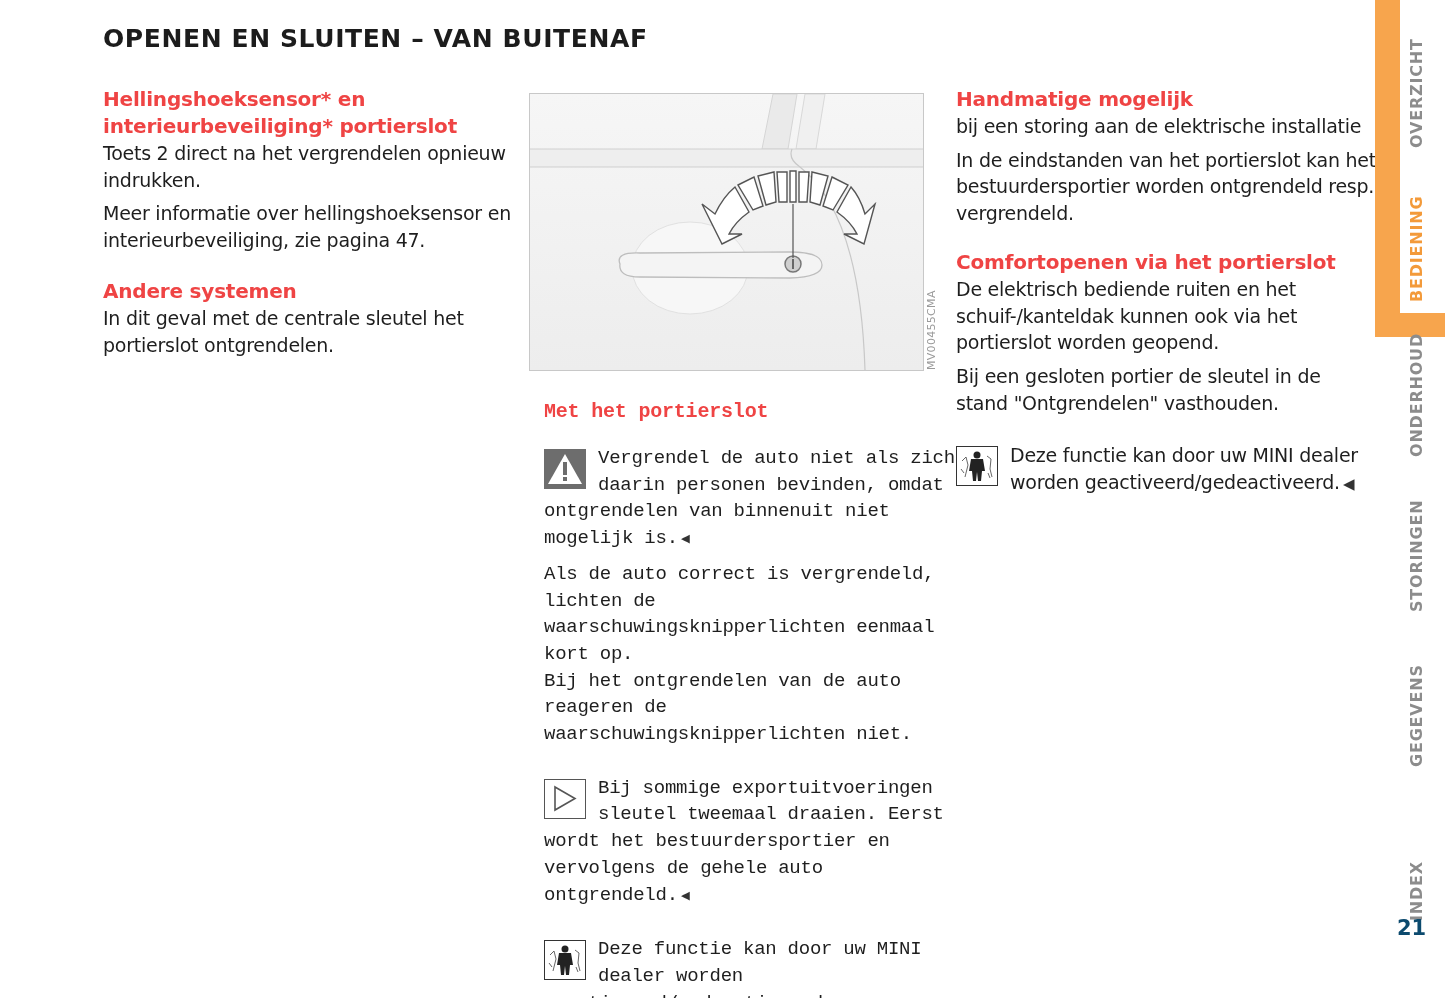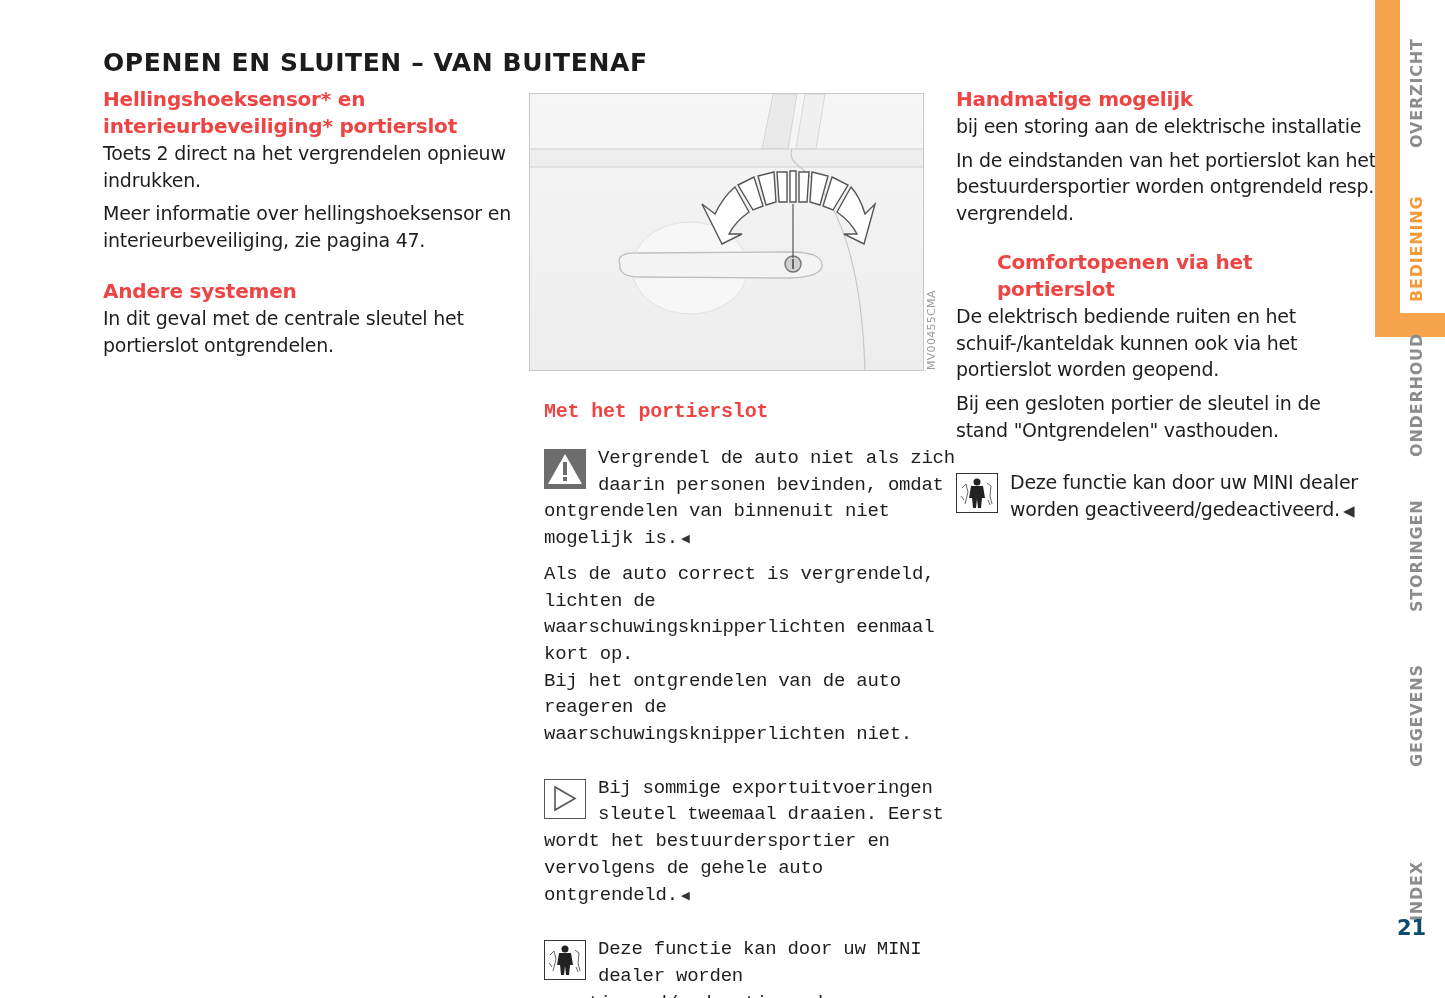--- a/index.html
+++ b/index.html
@@ -5,21 +5,20 @@
   html, body { margin:0; padding:0; }
   body {
     width:1445px; height:998px; position:relative; overflow:hidden;
     background:#ffffff; color:#1e1e1e;
     font-family:"DejaVu Sans", sans-serif;
   }
   .page-title {
     position:absolute; left:103px; top:24px;
     font-size:25px; font-weight:bold; letter-spacing:0.6px; color:#1c1c1c;
     white-space:nowrap;
-    margin-top:24px;
   }
   .col { position:absolute; top:86px; }
   .col1 { left:103px; width:420px; }
   .col2 { left:544px; width:420px;font-family:Liberation Mono, monospace; }
   .col3 { left:956px; width:420px; }
   h2 {
     font-size:20px; font-weight:bold; margin:0; line-height:27px; color:#ef4444;
     letter-spacing:-0.2px;
   }
   p {
@@ -161,21 +160,21 @@
     </span>
     <p><span>Deze functie kan door uw MINI dealer worden geactiveerd/gedeactiveerd.</span><span class="endmark">◀</span></p>
   </div>
 </div>
 
 <div class="col col3">
   <h2>Handmatige mogelijk</h2>
   <p>bij een storing aan de elektrische installatie</p>
   <p>In de eindstanden van het portierslot kan het bestuurdersportier worden ontgrendeld resp. vergrendeld.</p>
 
-  <h2 class="gap-h" style="margin-top:22px;margin-left:41px;">Comfortopenen via het portierslot</h2>
+  <h2 class="gap-h" style="margin-top:22px;">Comfortopenen via het portierslot</h2>
   <p>De elektrisch bediende ruiten en het schuif-/kanteldak kunnen ook via het portierslot worden geopend.</p>
   <p>Bij een gesloten portier de sleutel in de stand "Ontgrendelen" vasthouden.</p>
 
   <div class="note" style="margin-top:26px;">
     <span class="icon-box person-icon">
       <svg width="39" height="37" viewBox="0 0 39 37">
         <circle cx="20" cy="8" r="3.5" fill="#222"></circle>
         <path d="M14 12 L26 12 L28 24 L25 24 L24 34 L21 34 L20 25 L19 34 L16 34 L15 24 L12 24 Z" fill="#222"></path>
         <path d="M5 14 L9 10 L11 18 L8 30 M30 9 L34 12 L33 22 L35 30" fill="none" stroke="#555" stroke-width="0.9"></path>
         <path d="M4 22 L7 26 M31 26 L33 31" stroke="#555" stroke-width="0.9"></path>

